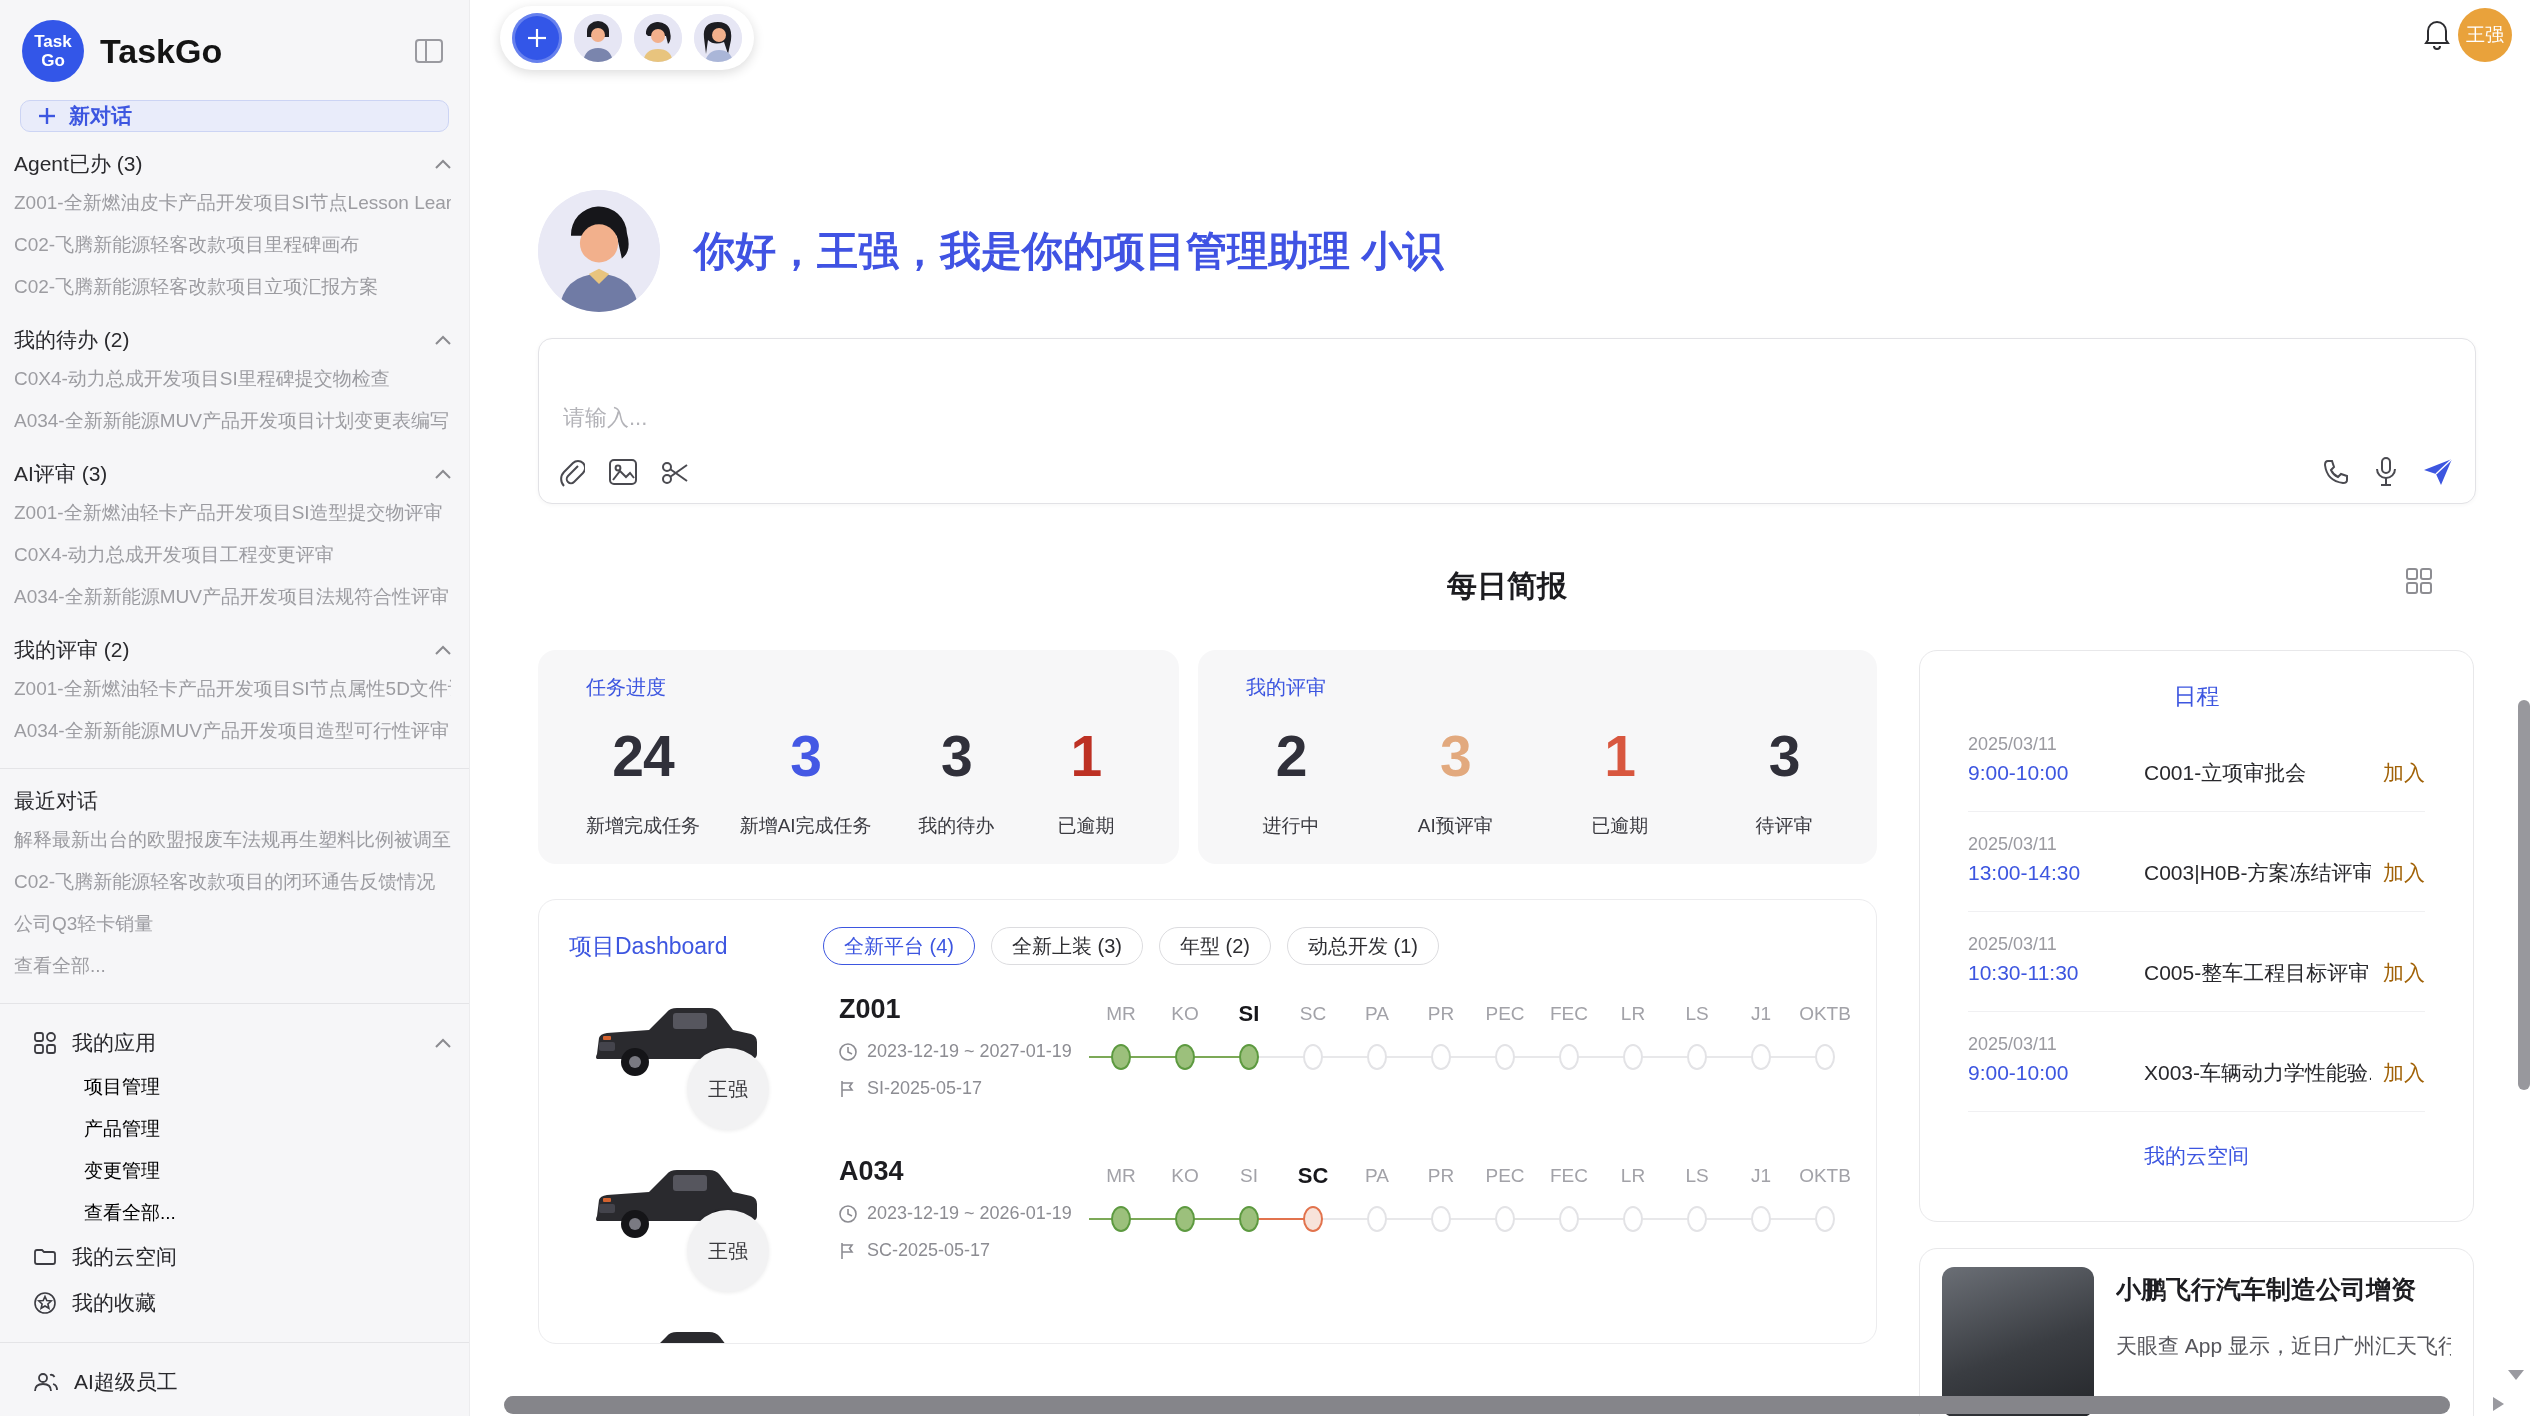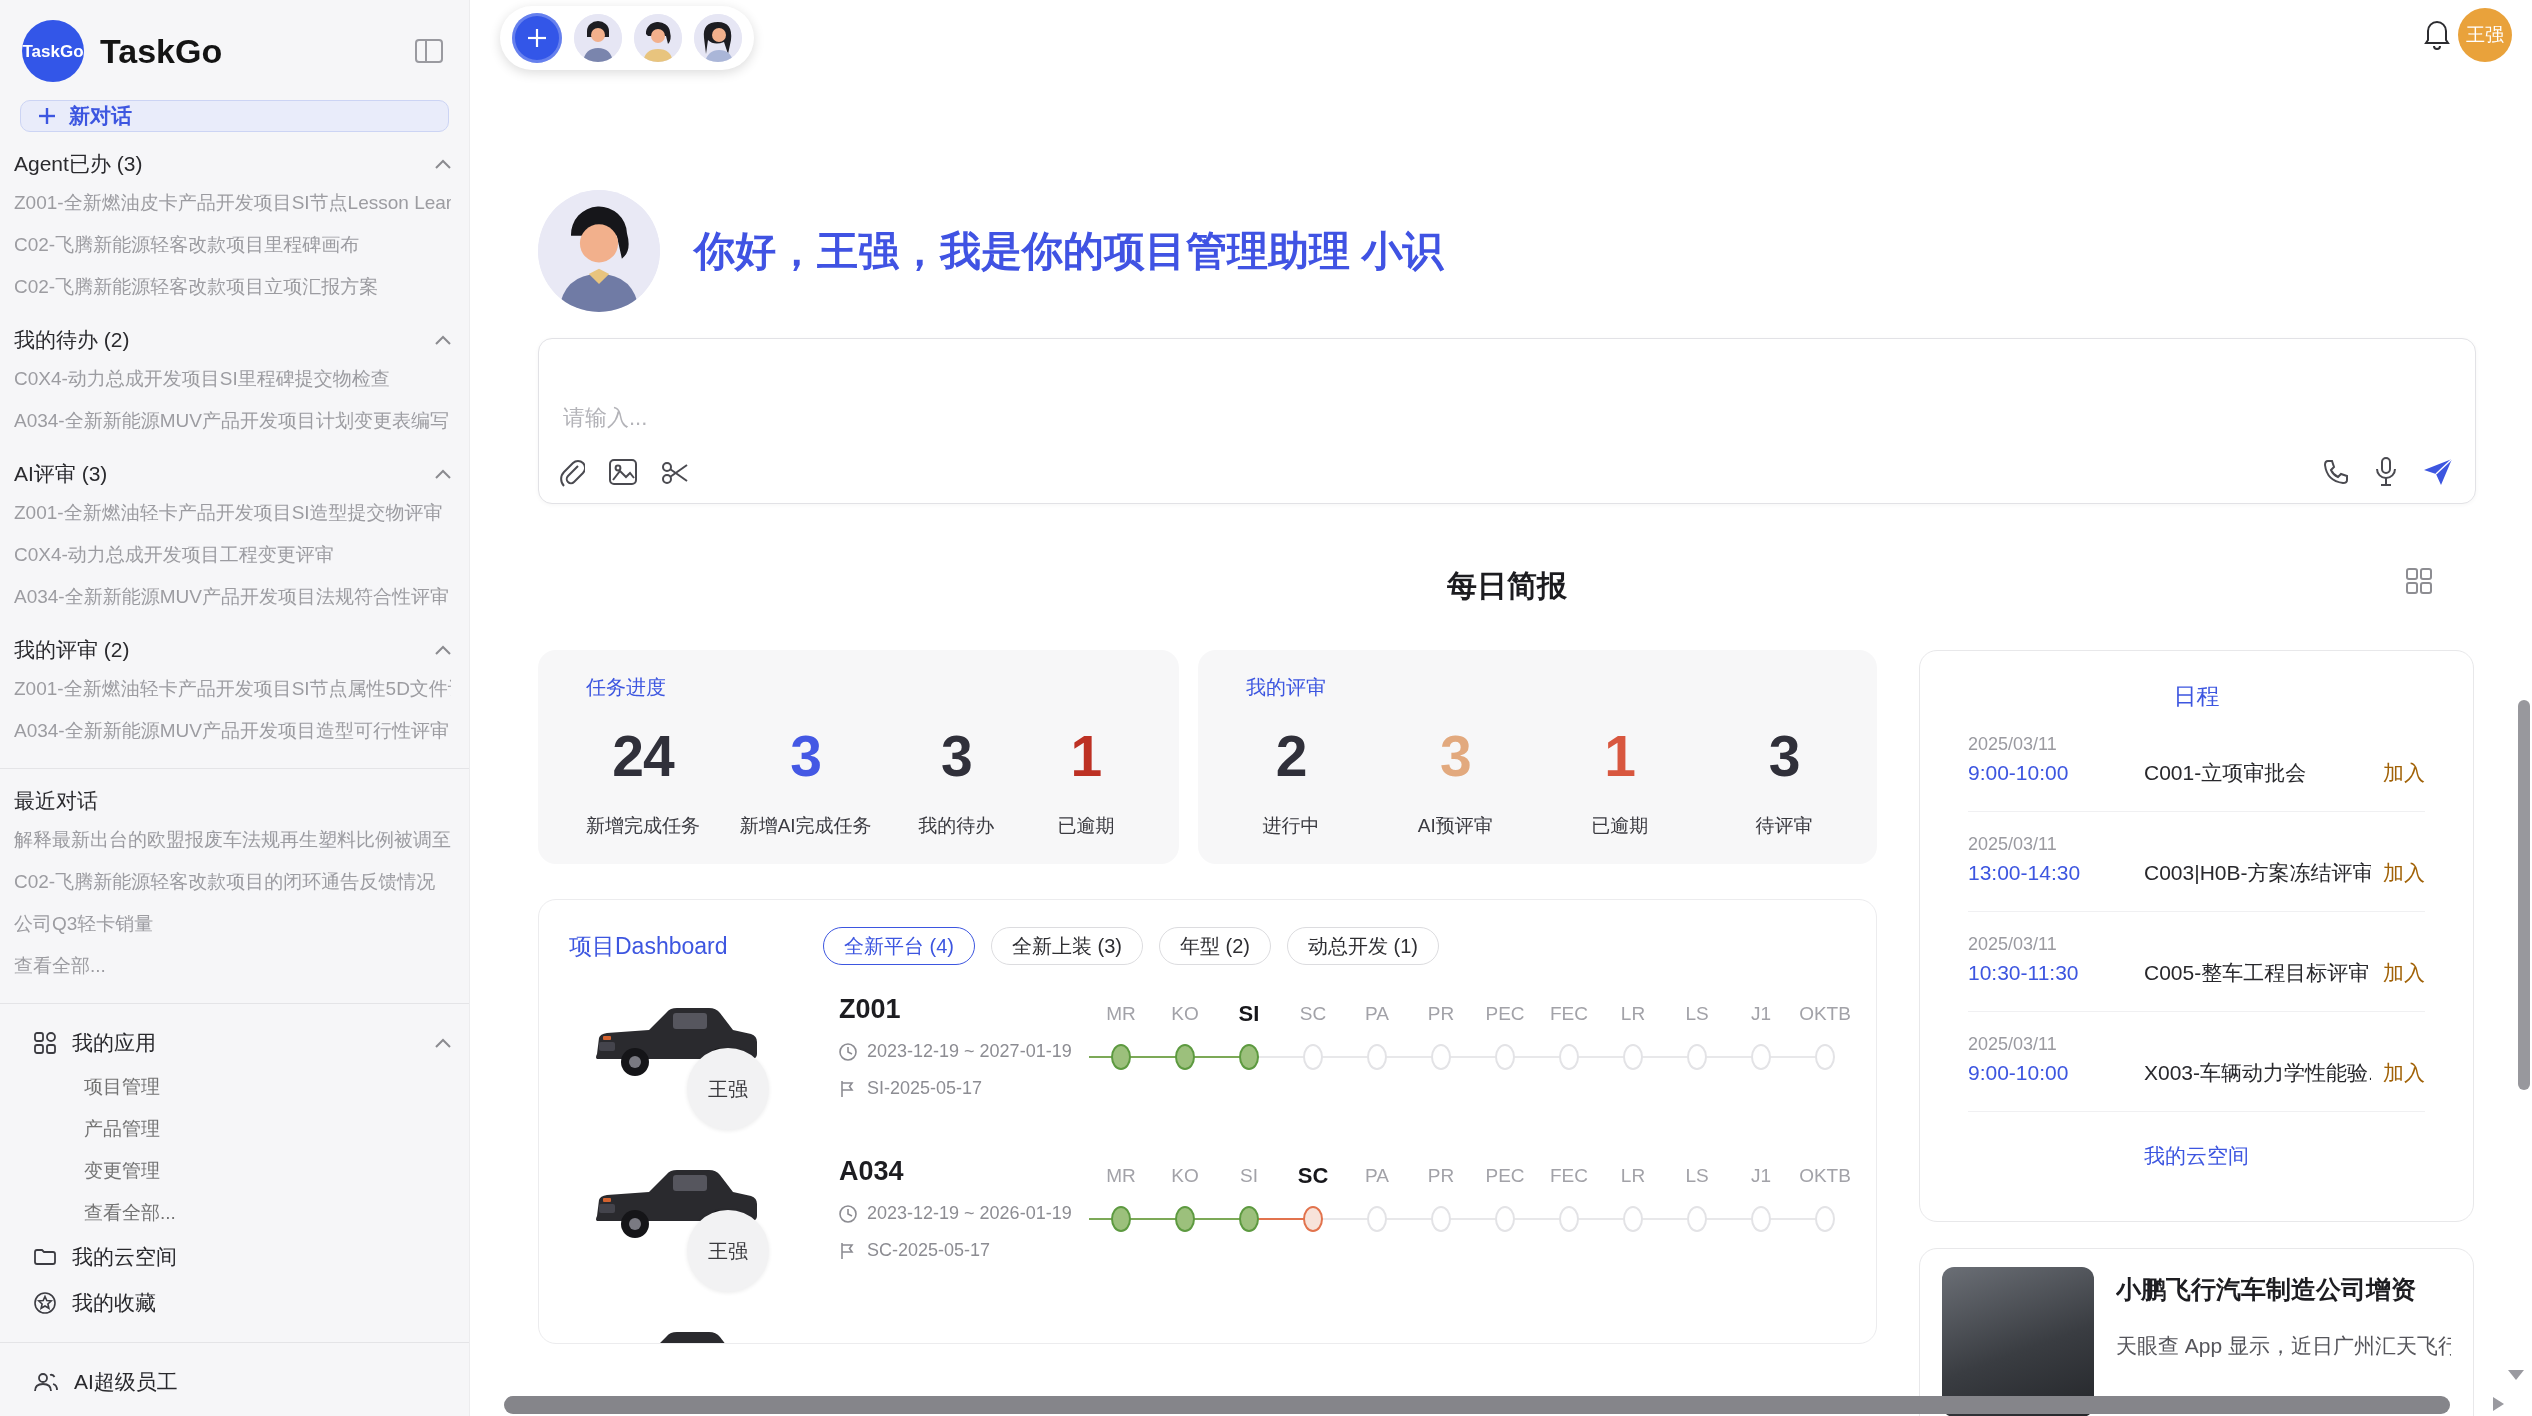--- a/index.html
+++ b/index.html
@@ -4,33 +4,33 @@
 <style>
 *{margin:0;padding:0;box-sizing:border-box;}
 html,body{width:2532px;height:1416px;overflow:hidden;}
 body{font-family:"Liberation Sans","DejaVu Sans",sans-serif;background:#fff;position:relative;color:#222;}
 i,em{font-style:normal;}
 svg{display:block;}
 
 
 .sidebar{position:absolute;left:0;top:0;width:470px;height:1416px;background:#f6f6f8;border-right:1px solid #ececee;padding-top:16px;overflow:hidden;}
 .sb-header{display:flex;align-items:center;padding:4px 26px 16px 22px;}
-.logo{width:62px;height:62px;border-radius:50%;background:#3356e8;color:#fff;display:flex;flex-direction:row;align-items:center;justify-content:center;font-size:17px;line-height:19px;font-weight:bold;flex:none;}
+.logo{width:62px;height:62px;border-radius:50%;background:#3356e8;color:#fff;display:flex;flex-direction:column;align-items:center;justify-content:center;font-size:17px;line-height:19px;font-weight:bold;flex:none;}
 .app-name{font-size:34px;font-weight:bold;color:#141414;margin-left:16px;flex:1;}
 .collapse-btn{color:#9a9aa0;cursor:pointer;}
 .new-chat{margin:2px 20px 14px;height:32px;background:#e9ecfa;border:1px solid #ccd4f4;border-radius:10px;display:flex;align-items:center;gap:12px;padding:0 16px;color:#3d56e0;font-size:21px;font-weight:bold;cursor:pointer;}
 .sec{padding:0 18px 0 14px;}
 .sec-h{display:flex;justify-content:space-between;align-items:center;font-size:21px;color:#2a2a2e;margin:18px 0 4px;cursor:pointer;}
 .sec-h .chev{color:#8b8b90;}
 .sec-item{font-size:19px;color:#9c9ca1;line-height:42px;white-space:nowrap;overflow:hidden;cursor:pointer;}
 .sb-div{height:1px;background:#e4e4e7;margin:16px 0;}
 .nav-row{display:flex;align-items:center;gap:16px;font-size:21px;color:#28282c;padding:9px 18px 9px 34px;cursor:pointer;}
 .nav-row .chev{margin-left:auto;color:#8b8b90;}
 .nav-ico{color:#3c3c42;flex:none;}
-.sub-item{font-size:19px;color:#737373;line-height:42px;padding-left:84px;white-space:nowrap;overflow:hidden;cursor:pointer;}
+.sub-item{font-size:19px;color:#000000;line-height:42px;padding-left:84px;white-space:nowrap;overflow:hidden;cursor:pointer;}
 
 
 .main{position:absolute;left:470px;top:0;width:2062px;height:1416px;background:#fff;overflow:hidden;}
 .avatars-pill{position:absolute;left:30px;top:6px;height:64px;border-radius:34px;background:#fff;box-shadow:0 3px 12px rgba(0,0,0,.14);display:flex;align-items:center;gap:12px;padding:0 12px;}
 .plus-btn{width:50px;height:50px;border-radius:50%;background:#3356e8;display:flex;align-items:center;justify-content:center;cursor:pointer;box-shadow:inset 0 0 0 3px rgba(255,255,255,.25);}
 .mini-avatar{width:48px;height:48px;border-radius:50%;overflow:hidden;background:#e4e4f2;cursor:pointer;flex:none;}
 .bell{position:absolute;left:1952px;top:18px;color:#2c2c30;cursor:pointer;}
 .user-chip{position:absolute;left:1988px;top:8px;width:54px;height:54px;border-radius:50%;background:#e9a23b;color:#fff;font-size:19px;display:flex;align-items:center;justify-content:center;cursor:pointer;}
 .content{position:absolute;left:68px;top:0;width:1938px;}
 

